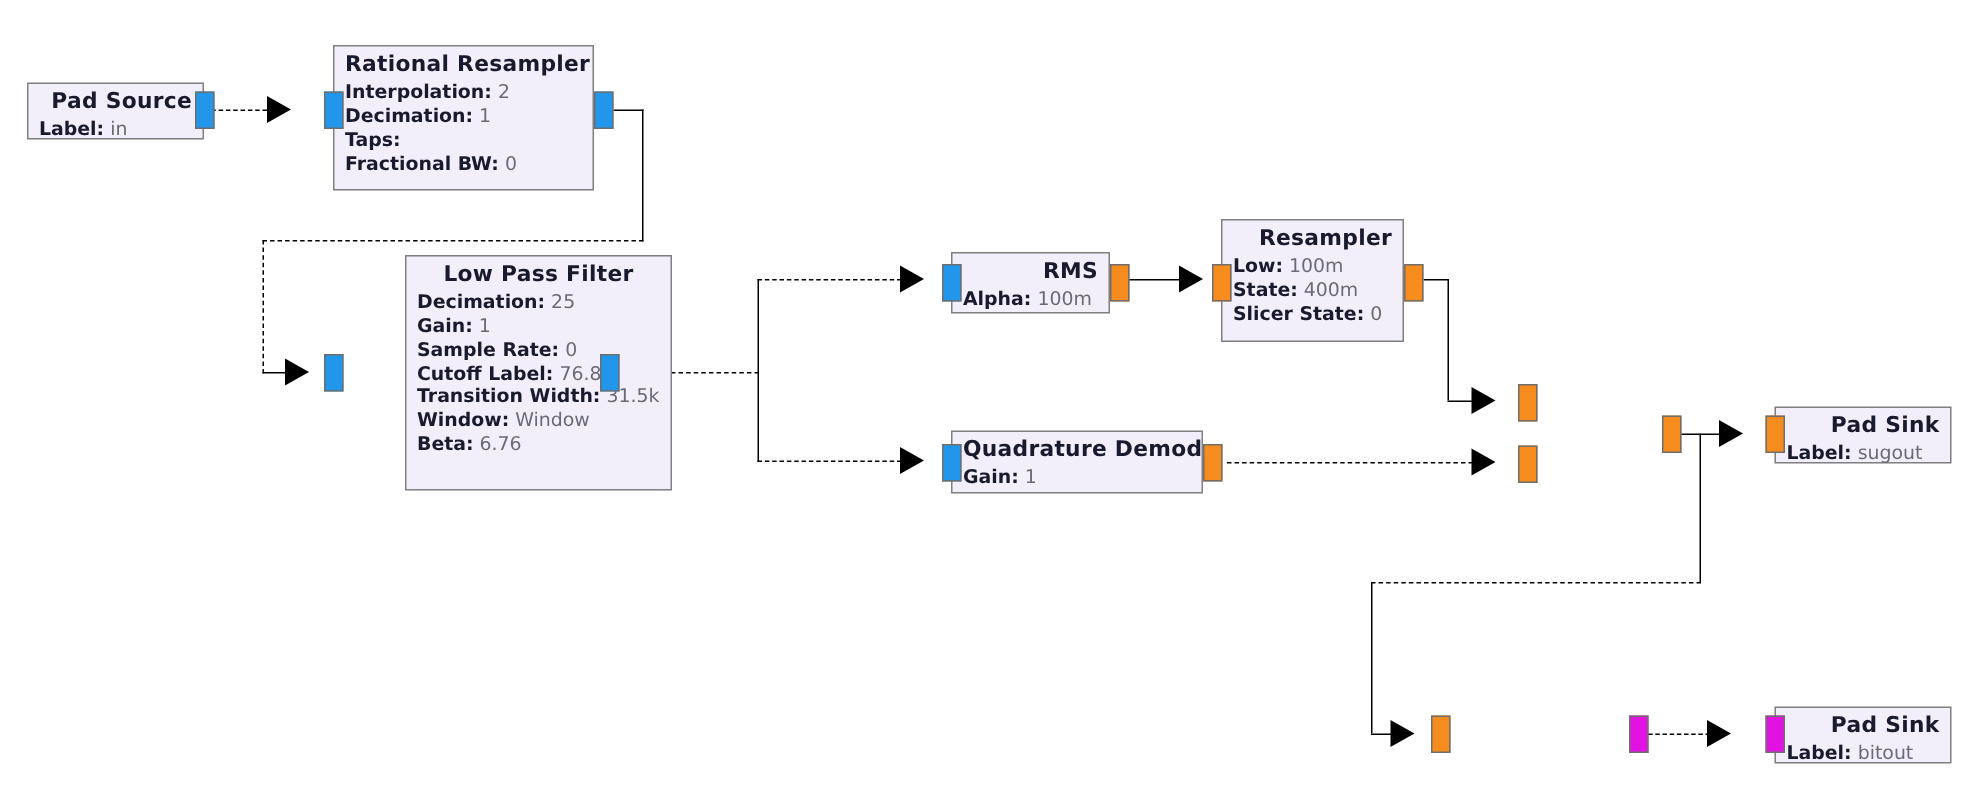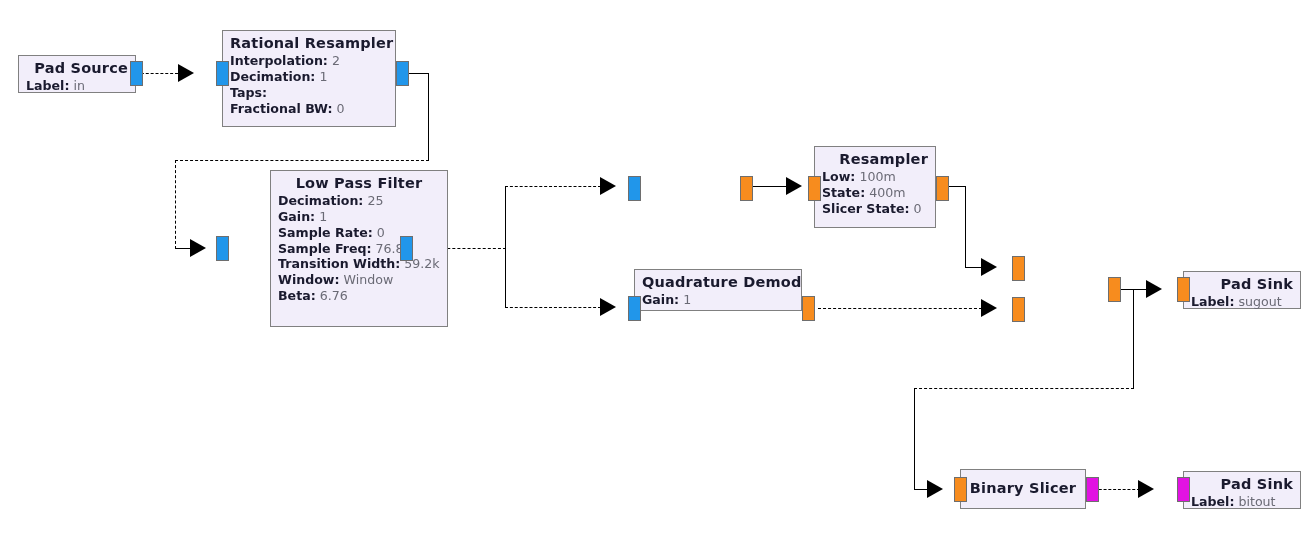--- a/index.html
+++ b/index.html
@@ -164,39 +164,46 @@
     </div>
     <div class="brow">
       <b>Gain:</b>
       <span>1</span>
     </div>
     <div class="brow">
       <b>Sample Rate:</b>
       <span>0</span>
     </div>
     <div class="brow">
-      <b>Sample Freq:</b>
+      <b>Cutoff Label:</b>
       <span>76.8k</span>
     </div>
     <div class="brow">
       <b>Transition Width:</b>
-      <span>59.2k</span>
+      <span>31.5k</span>
     </div>
     <div class="brow">
       <b>Window:</b>
       <span>Window</span>
     </div>
     <div class="brow">
       <b>Beta:</b>
       <span>6.76</span>
     </div>
   </div>
   <div class="port blue" style="left:216px; top:236px;"></div>
   <div class="port blue" style="left:400px; top:236px;"></div>
 
+  <div class="block" style="left:634px; top:168px; width:106px; height:41px;">
+    <div class="btitle">RMS</div>
+    <div class="brow">
+      <b>Alpha:</b>
+      <span>100m</span>
+    </div>
+  </div>
   <div class="port blue" style="left:628px; top:176px;"></div>
   <div class="port orange" style="left:740px; top:176px;"></div>
 
   <div class="block" style="left:814px; top:146px; width:122px; height:82px;">
     <div class="btitle">Resampler</div>
     <div class="brow">
       <b>Low:</b>
       <span>100m</span>
     </div>
     <div class="brow">
@@ -204,21 +211,21 @@
       <span>400m</span>
     </div>
     <div class="brow">
       <b>Slicer State:</b>
       <span>0</span>
     </div>
   </div>
   <div class="port orange" style="left:808px; top:176px;"></div>
   <div class="port orange" style="left:936px; top:176px;"></div>
 
-  <div class="block" style="left:634px; top:269px; width:168px; height:42px;">
+  <div class="block" style="left:634px; top:287px; width:168px; height:42px;">
     <div class="btitle">Quadrature Demod</div>
     <div class="brow">
       <b>Gain:</b>
       <span>1</span>
     </div>
   </div>
   <div class="port blue" style="left:628px; top:296px;"></div>
   <div class="port orange" style="left:802px; top:296px;"></div>
 
   <div class="port orange" style="left:1012px; top:256px;"></div>
@@ -227,23 +234,20 @@
 
   <div class="block" style="left:1183px; top:271px; width:118px; height:38px;">
     <div class="btitle">Pad Sink</div>
     <div class="brow">
       <b>Label:</b>
       <span>sugout</span>
     </div>
   </div>
   <div class="port orange" style="left:1177px; top:277px;"></div>
 
-  <div class="block" style="left:960px; top:469px; width:126px; height:40px; display:flex; align-items:center; justify-content:center;">
-    <div class="btitle">Binary Slicer</div>
-  </div>
   <div class="port orange" style="left:954px; top:477px;"></div>
   <div class="port magenta" style="left:1086px; top:477px;"></div>
 
   <div class="block" style="left:1183px; top:471px; width:118px; height:38px;">
     <div class="btitle">Pad Sink</div>
     <div class="brow">
       <b>Label:</b>
       <span>bitout</span>
     </div>
   </div>

